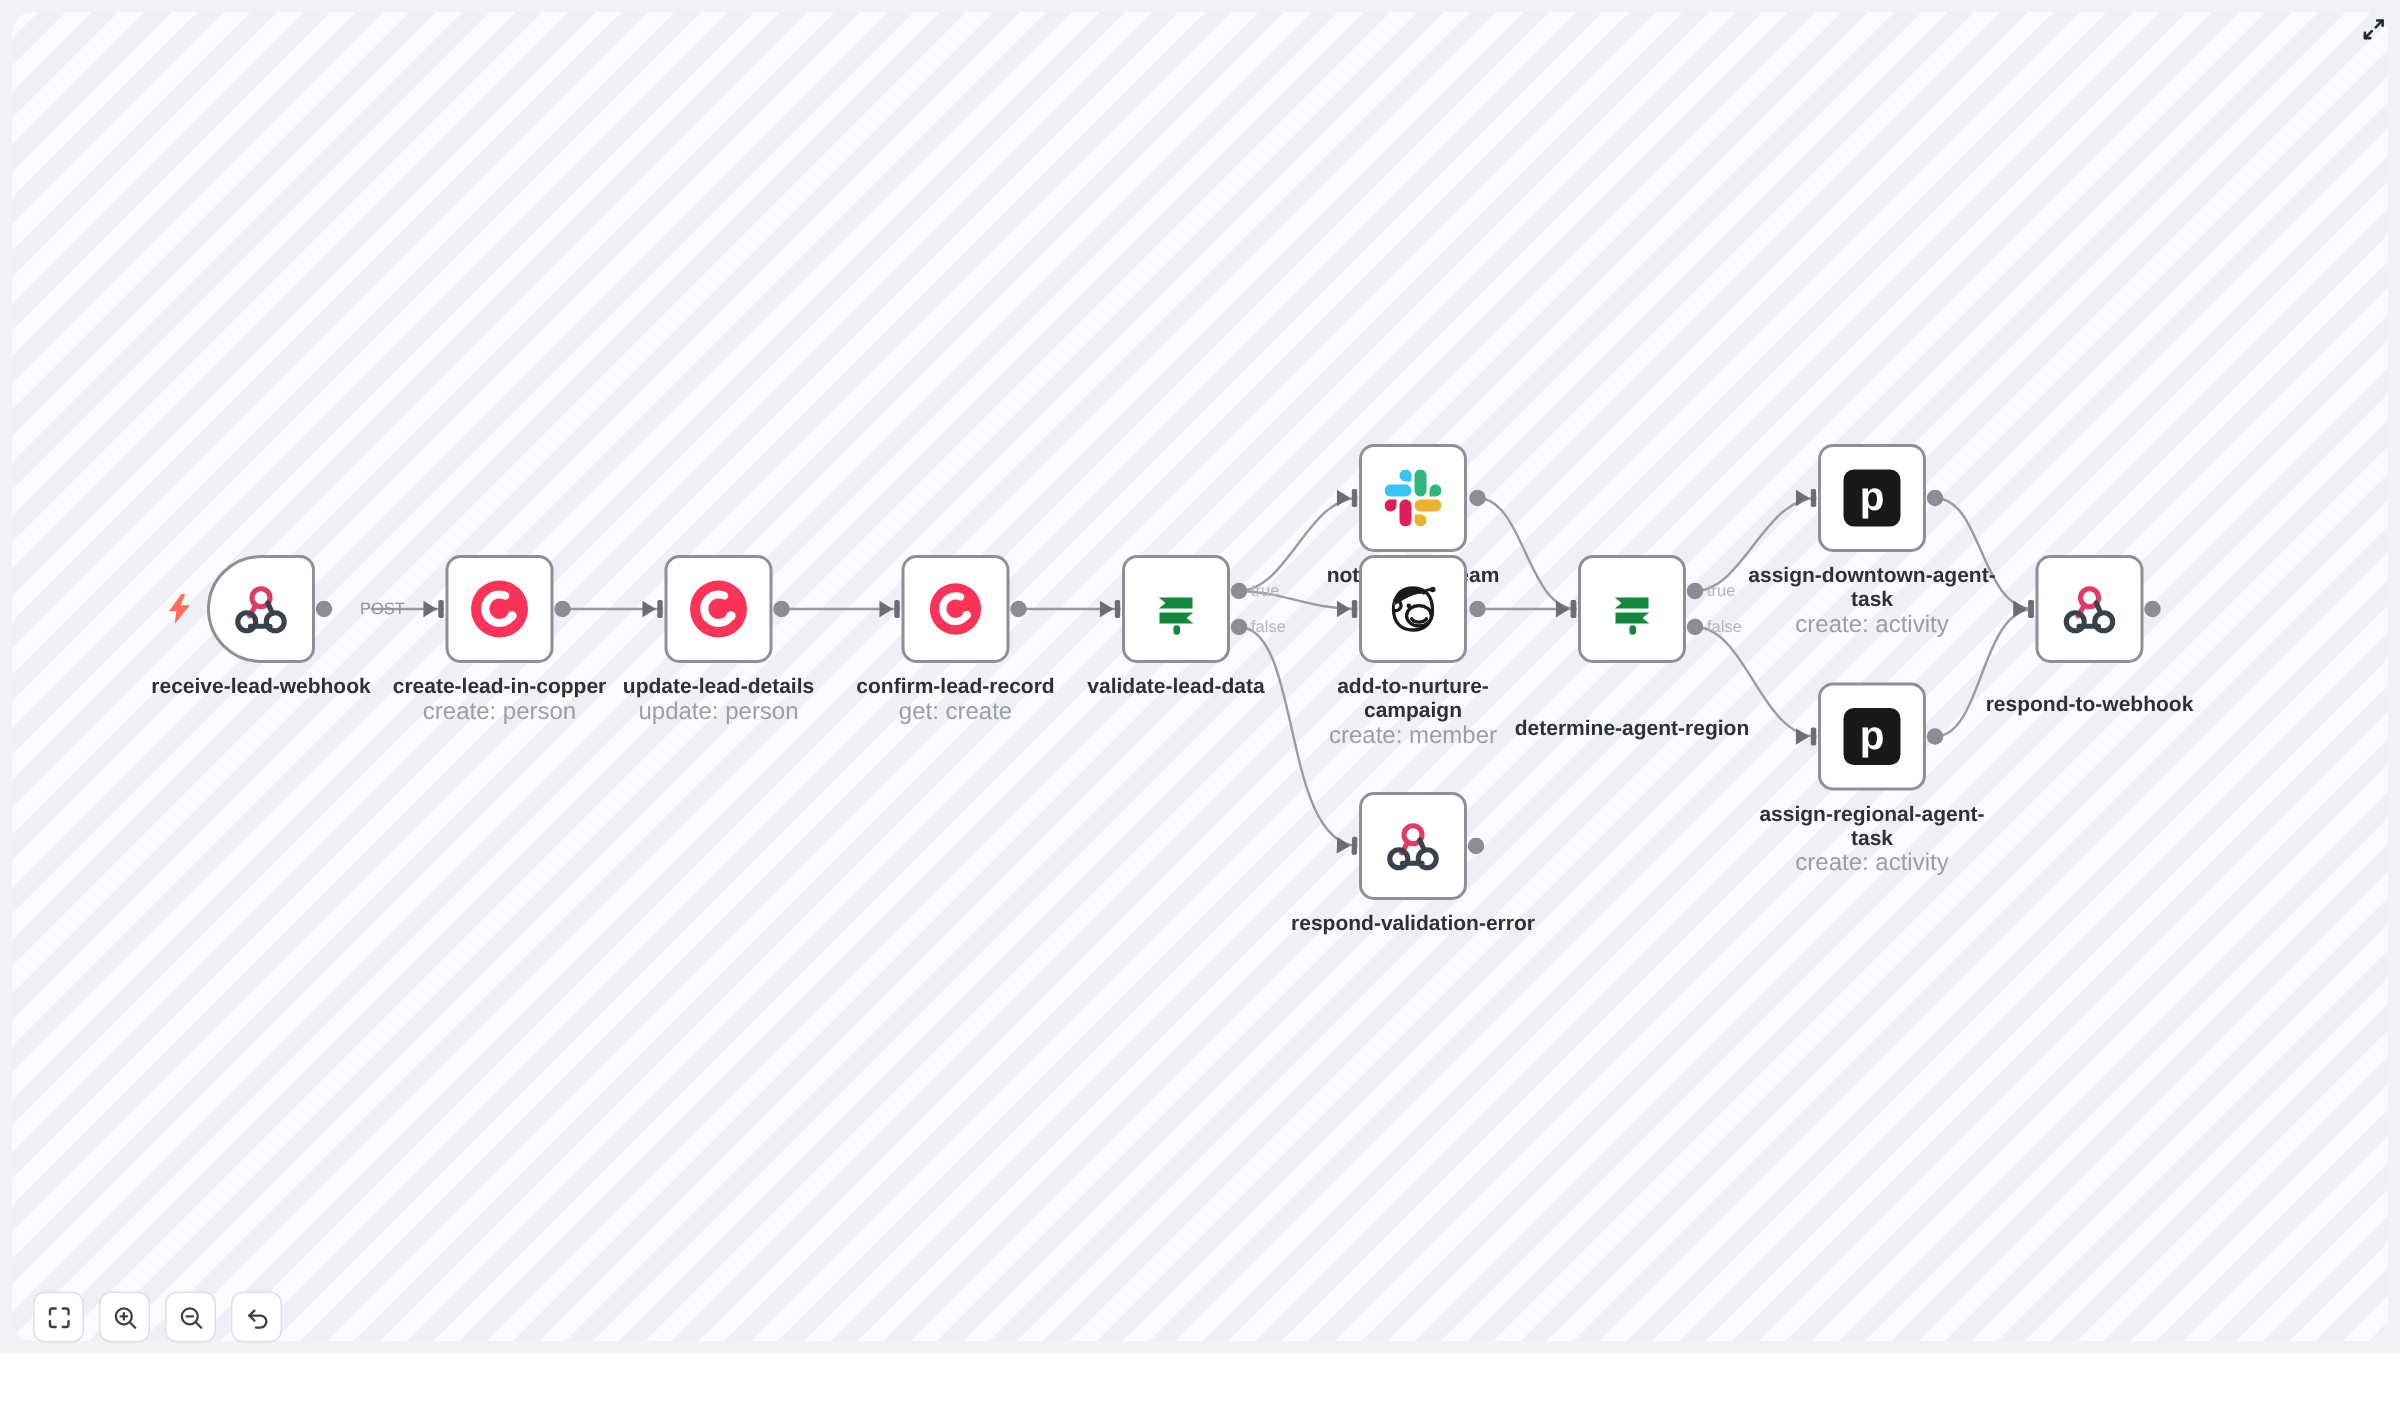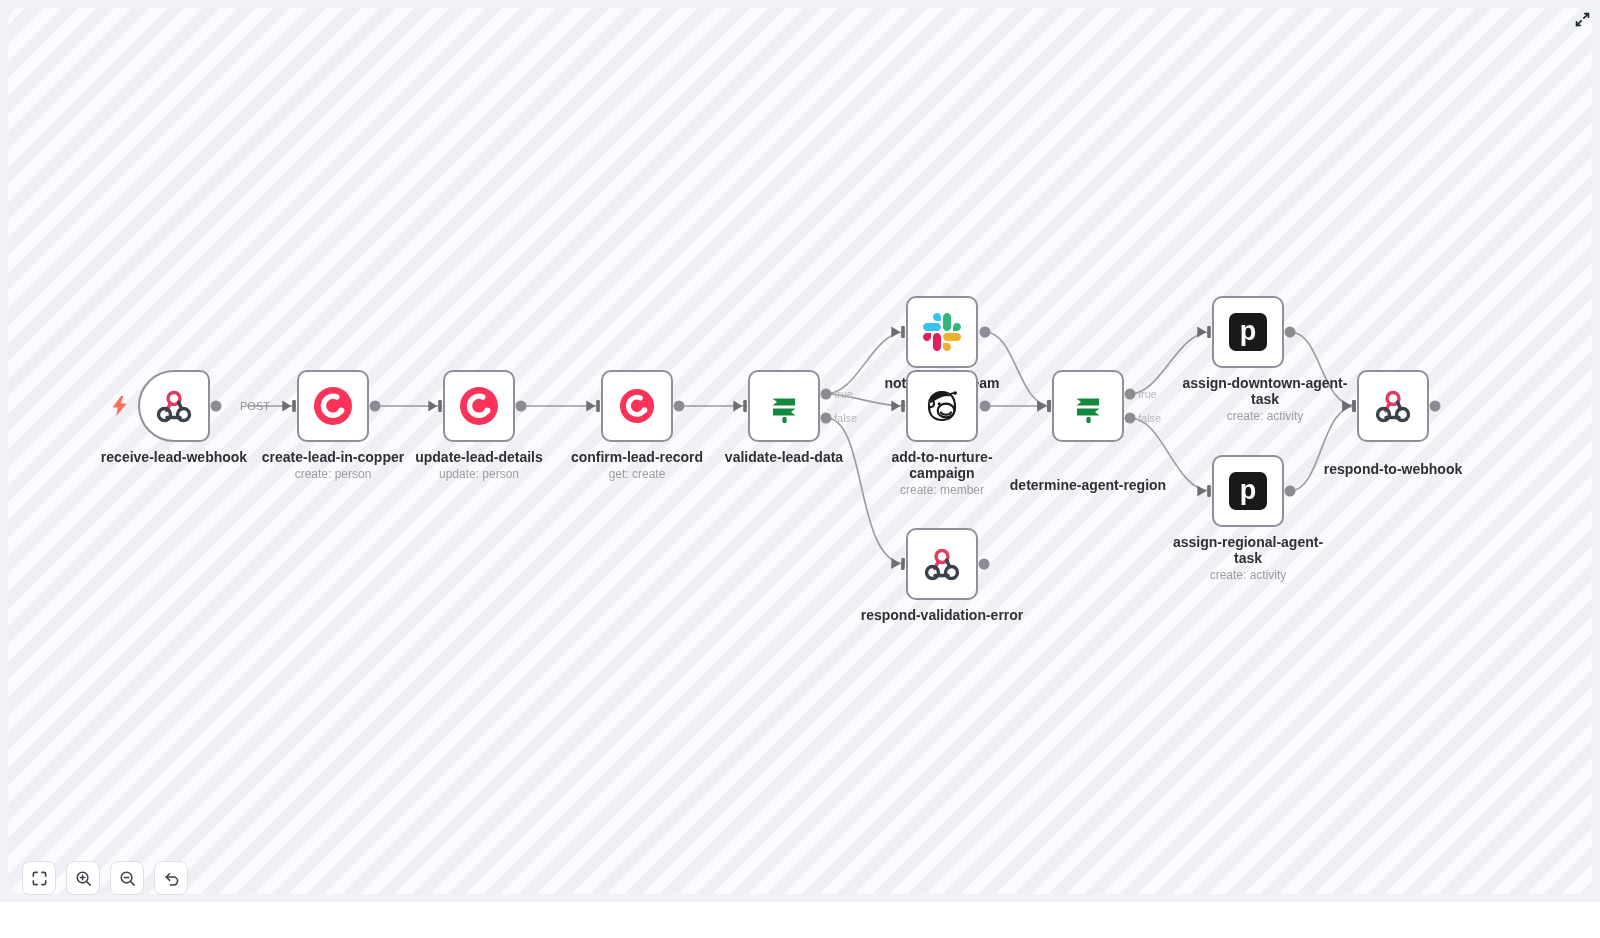--- a/index.html
+++ b/index.html
@@ -8,21 +8,21 @@
   .canvas{position:absolute;left:8px;top:8px;width:1584px;height:886px;border-radius:14px;
     background:repeating-linear-gradient(135deg,#fafbfe 0 12.5px,#eef0f6 12.5px 25px);}
   svg.edges{position:absolute;left:0;top:0;z-index:0;}
   .node{position:absolute;z-index:1;}
   .node.z2{z-index:2;}
   .node-box{position:absolute;width:72px;height:72px;background:#ffffff;border:2px solid #8f8f97;
     border-radius:10px;box-sizing:border-box;display:flex;align-items:center;justify-content:center;}
   .node-box.trigger{border-radius:36px 10px 10px 36px;}
   .label-wrap{position:absolute;text-align:center;}
   .node-label{font-size:14px;font-weight:600;color:#2f2f38;line-height:16px;margin:0;}
-  .node-sub{font-size:12px;font-weight:400;color:#9d9da5;line-height:13px;margin:3px 0 0 0;}
+  .node-sub{font-size:16px;font-weight:400;color:#9d9da5;line-height:13px;margin:3px 0 0 0;}
   .port-label{position:absolute;font-size:11px;color:#b5b5bd;line-height:12px;z-index:1;}
   .port-label.post{color:#90909a;}
   .pd-badge{width:38px;height:38px;background:#191919;border-radius:7px;color:#fff;
     font-weight:bold;font-size:27px;line-height:36px;text-align:center;}
   .controls{position:absolute;left:22px;top:861px;display:flex;gap:10px;z-index:5;}
   .ctrl-btn{width:34px;height:34px;background:#ffffff;border:1px solid #dfe0e6;border-radius:8px;
     display:flex;align-items:center;justify-content:center;padding:0;cursor:pointer;}
   .expand{position:absolute;left:1573px;top:10px;width:18px;height:18px;z-index:5;cursor:pointer;
     display:flex;align-items:center;justify-content:center;background:transparent;border:none;padding:0;}
 </style>
@@ -216,21 +216,21 @@
       <p class="node-label">determine-agent-region</p>
     </div>
   </div>
   <div class="port-label" style="left:1138px;top:388px;">true</div>
   <div class="port-label" style="left:1138px;top:412px;">false</div>
 
   <div class="node">
     <div class="node-box" style="left:1212px;top:296px;">
       <div class="pd-badge">p</div>
     </div>
-    <div class="label-wrap" style="left:1164px;top:375px;width:168px;margin-left:17px;">
+    <div class="label-wrap" style="left:1164px;top:375px;width:168px;">
       <p class="node-label">assign-downtown-agent-task</p>
       <p class="node-sub">create: activity</p>
     </div>
   </div>
 
   <div class="node">
     <div class="node-box" style="left:1212px;top:455px;">
       <div class="pd-badge">p</div>
     </div>
     <div class="label-wrap" style="left:1164px;top:534px;width:168px;">

